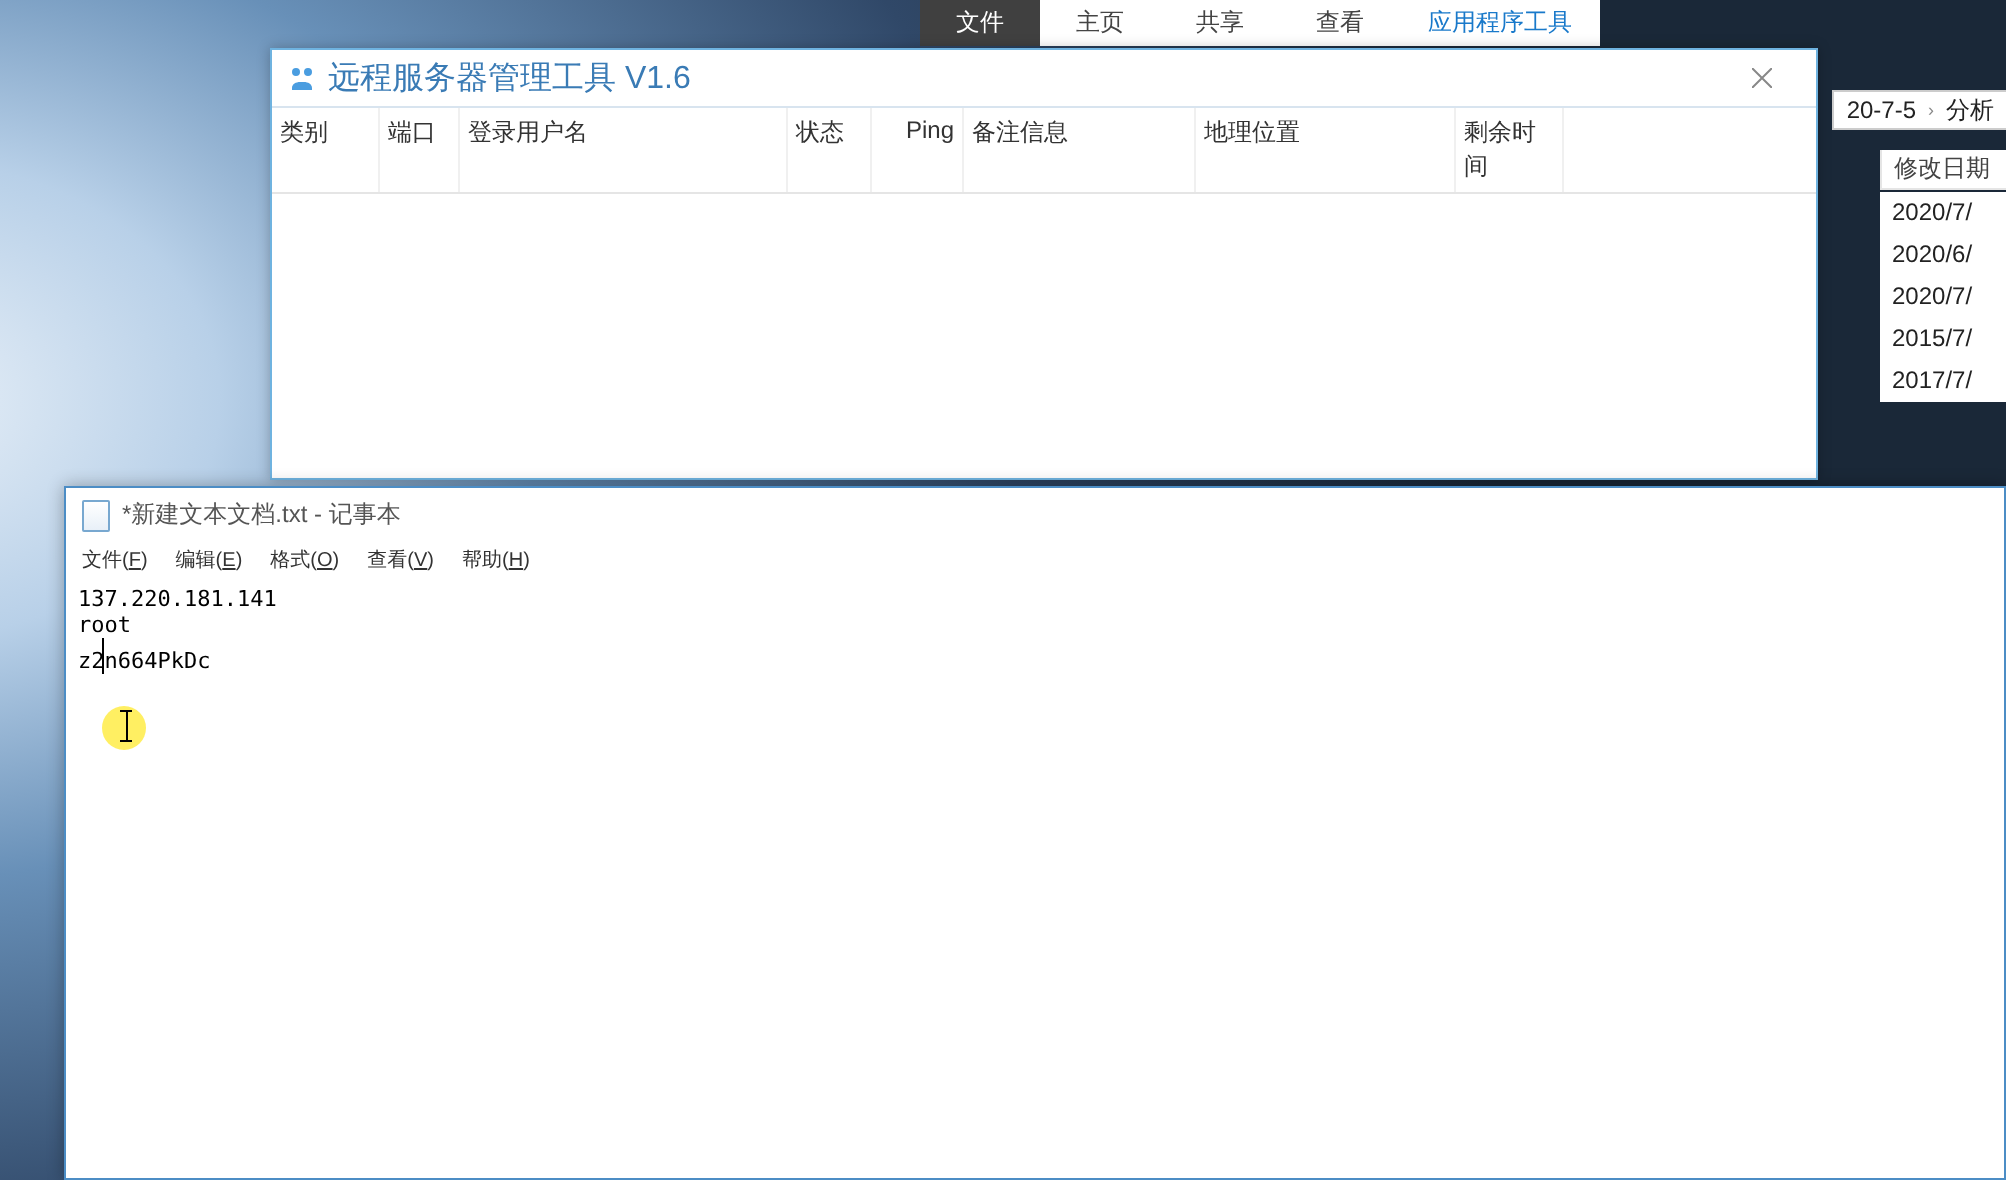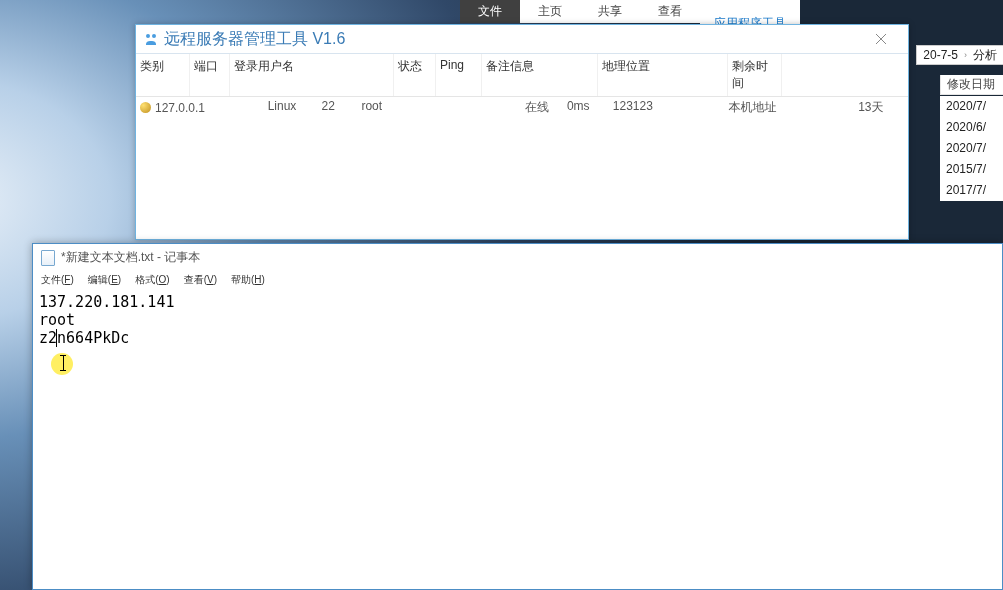--- a/index.html
+++ b/index.html
@@ -22,21 +22,21 @@
   height: 23px;
 }
 .explorer-tab {
   padding: 3px 18px;
   color: #fff;
   font-size: 12px;
   cursor: pointer;
 }
 .explorer-tab.active { background: #404040; }
 .explorer-tab.inactive { background: #fff; color: #444; }
-.explorer-tab.tool { background: #fff; color: #1979ca; padding: 15px 14px; }
+.explorer-tab.tool { background: #fff; color: #1979ca; padding: 3px 14px; }
 
 
 .explorer-breadcrumb {
   position: absolute;
   top: 45px; right: 0;
   background: #fff;
   border: 1px solid #ccc;
   border-right: none;
   padding: 2px 6px 2px 6px;
   font-size: 12px;
@@ -120,21 +120,21 @@
 }
 .srv-row.body > div {
   padding: 2px 4px;
   color: #555;
 }
 .c-ip   { width: 128px; }
 .c-type { width: 54px; }
 .c-port { width: 40px; }
 .c-user { width: 164px; }
 .c-stat { width: 42px; }
-.c-ping { width: 46px; }
+.c-ping { width: 46px; text-align: right; }
 .c-note { width: 116px; }
 .c-loc  { width: 130px; }
 .c-time { width: 54px; }
 
 .ip-cell { display: flex; align-items: center; gap: 4px; }
 .ip-dot {
   width: 11px; height: 11px; border-radius: 50%;
   background: radial-gradient(circle at 30% 30%, #ffe070, #c09020);
 }
 
@@ -171,21 +171,21 @@
   padding: 2px 8px 4px;
   font-size: 10px;
   color: #333;
 }
 .np-menu span u { text-decoration: underline; }
 .np-menu span { cursor: pointer; }
 .np-body {
   flex: 1;
   padding: 2px 6px;
   font-family: Consolas, "Microsoft YaHei", monospace;
-  font-size: 15px;
+  font-size: 11px;
   color: #000;
   white-space: pre;
   position: relative;
 }
 .np-caret {
   display: inline-block;
   width: 0;
   border-left: 1px solid #000;
   height: 18px;
   vertical-align: text-bottom;
@@ -263,34 +263,20 @@
     <div class="srv-row head">
       <div class="c-type">类别</div>
       <div class="c-port">端口</div>
       <div class="c-user">登录用户名</div>
       <div class="c-stat">状态</div>
       <div class="c-ping">Ping</div>
       <div class="c-note">备注信息</div>
       <div class="c-loc">地理位置</div>
       <div class="c-time">剩余时间</div>
     </div>
-    <div class="srv-row body">
-      <div class="c-ip ip-cell">
-        <span class="ip-dot"></span>
-        <span>127.0.0.1</span>
-      </div>
-      <div class="c-type">Linux</div>
-      <div class="c-port">22</div>
-      <div class="c-user">root</div>
-      <div class="c-stat">在线</div>
-      <div class="c-ping">0ms</div>
-      <div class="c-note">123123</div>
-      <div class="c-loc">本机地址</div>
-      <div class="c-time">13天</div>
-    </div>
   </div>
 </div>
 
 <div class="np-window">
   <div class="np-title">
     <span class="np-icon"></span>
     <span class="np-title-text">*新建文本文档.txt - 记事本</span>
   </div>
   <div class="np-menu">
     <span><span>文件(</span><u>F</u><span>)</span></span>

